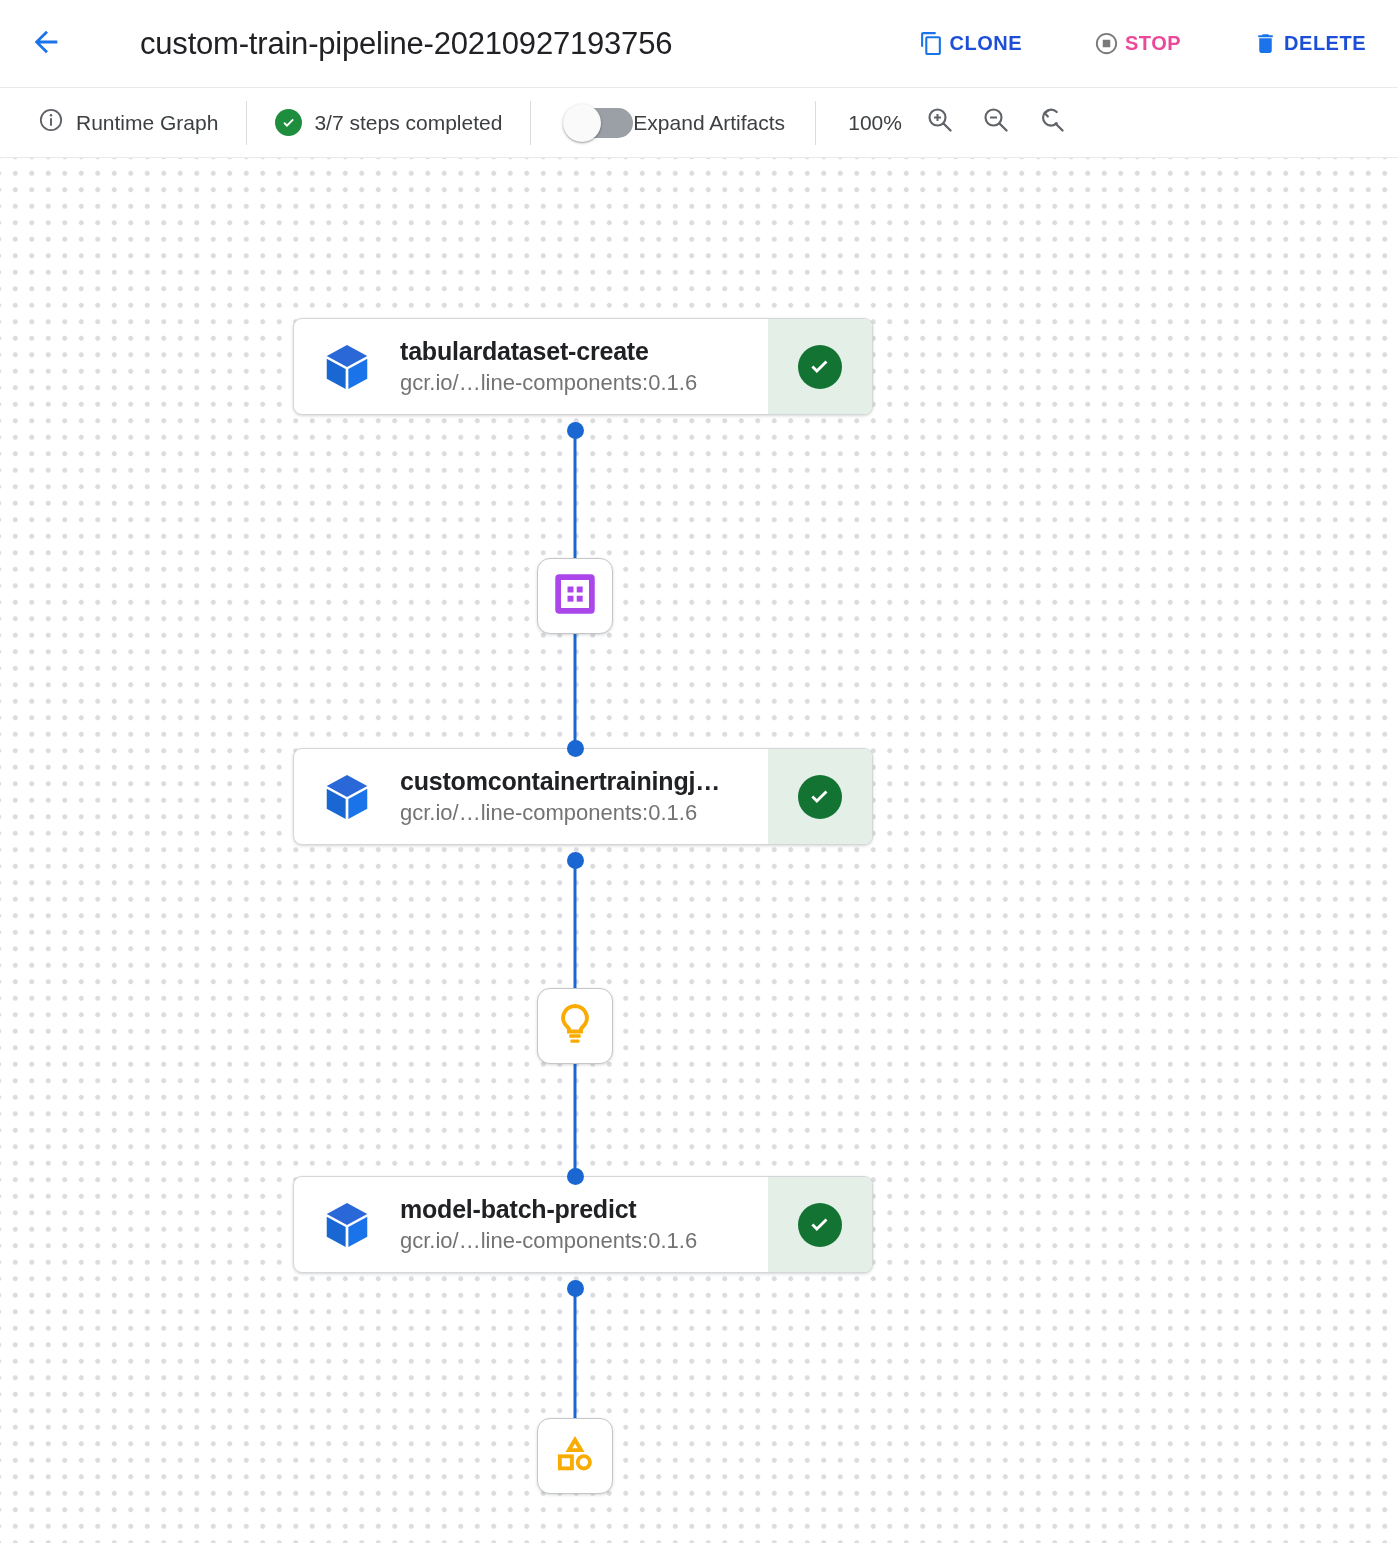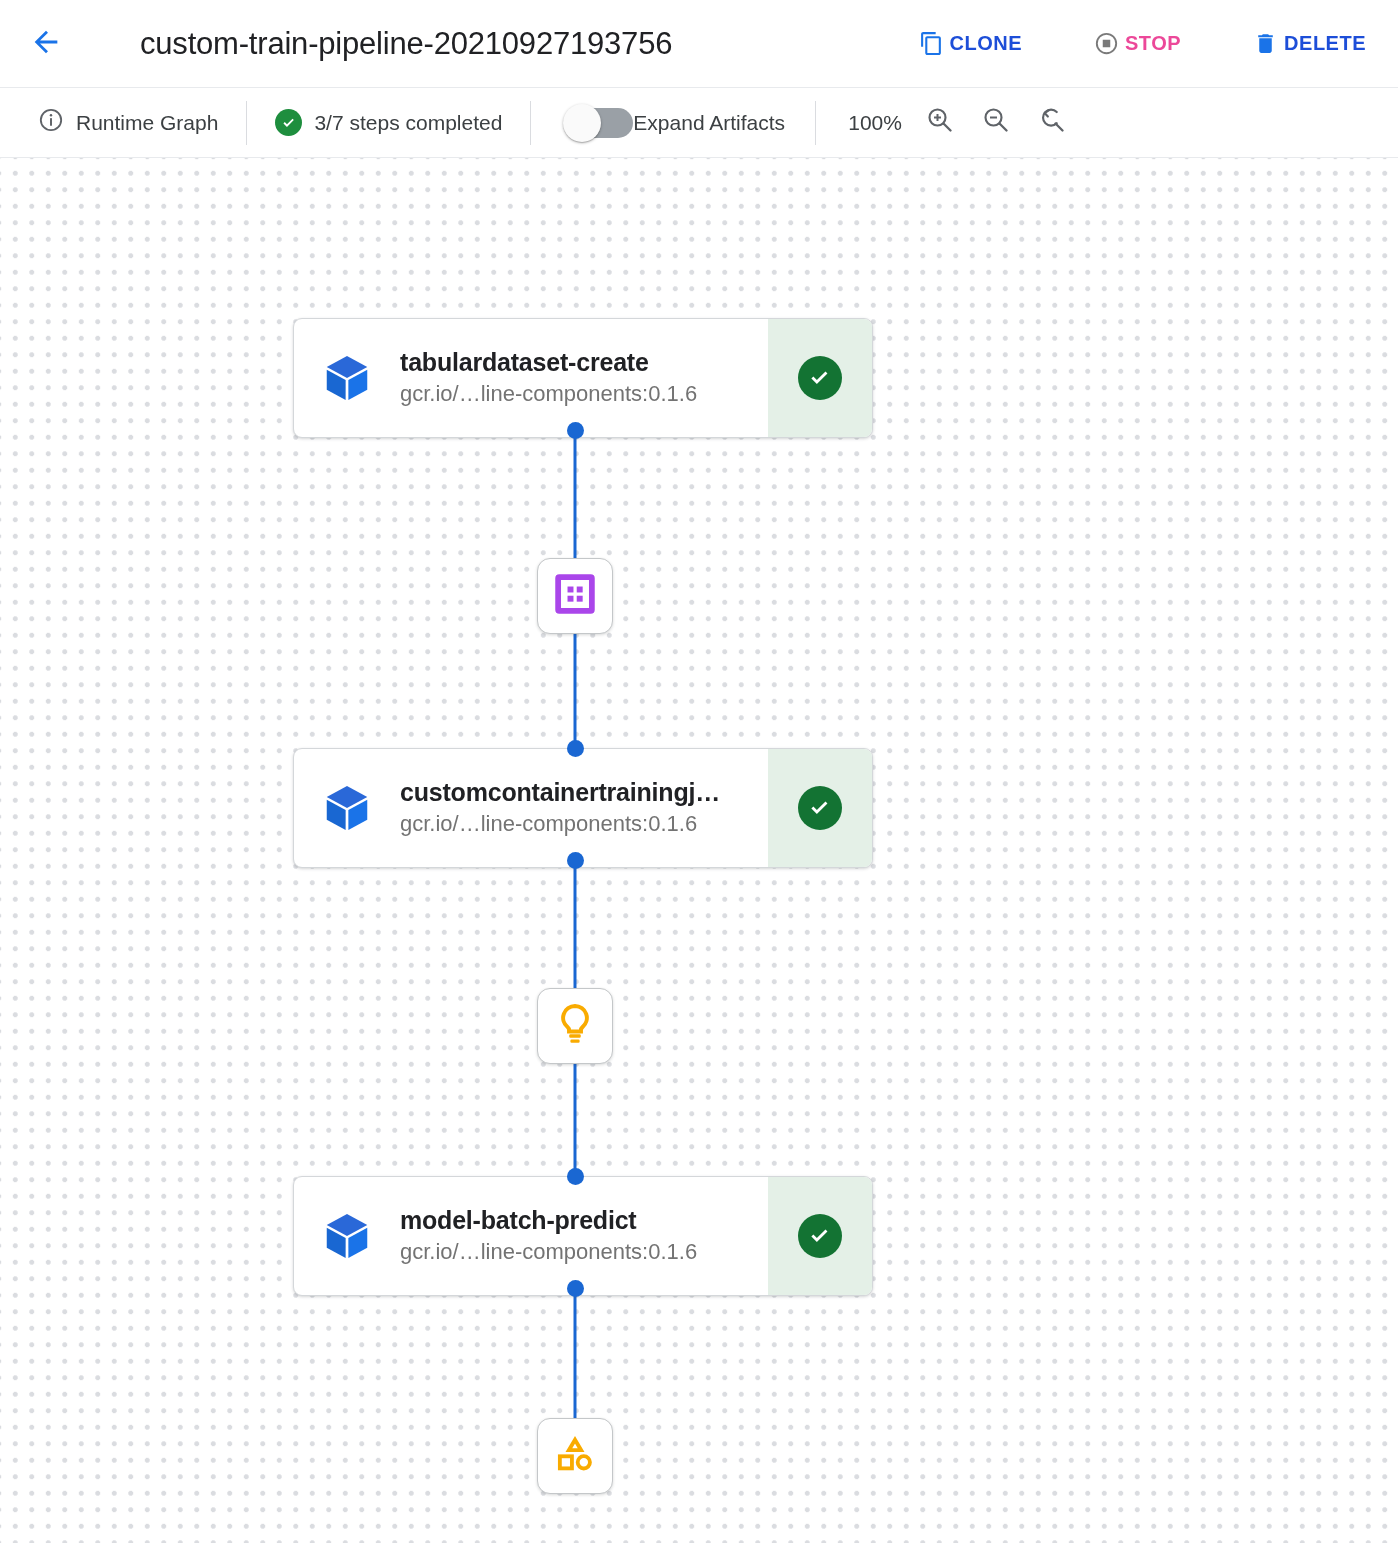--- a/index.html
+++ b/index.html
@@ -141,21 +141,21 @@
     overflow: hidden;
   }
 
   
   .edges { position: absolute; inset: 0; }
 
   
   .node {
     position: absolute;
     width: 580px;
-    height: 120px;
+    height: 97px;
     background: #ffffff;
     border: 1px solid #d4d7da;
     border-radius: 9px;
     box-shadow: 0 1px 3px rgba(60,64,67,.22);
     display: flex;
     align-items: stretch;
     overflow: hidden;
     cursor: pointer;
   }
   .node-body {

